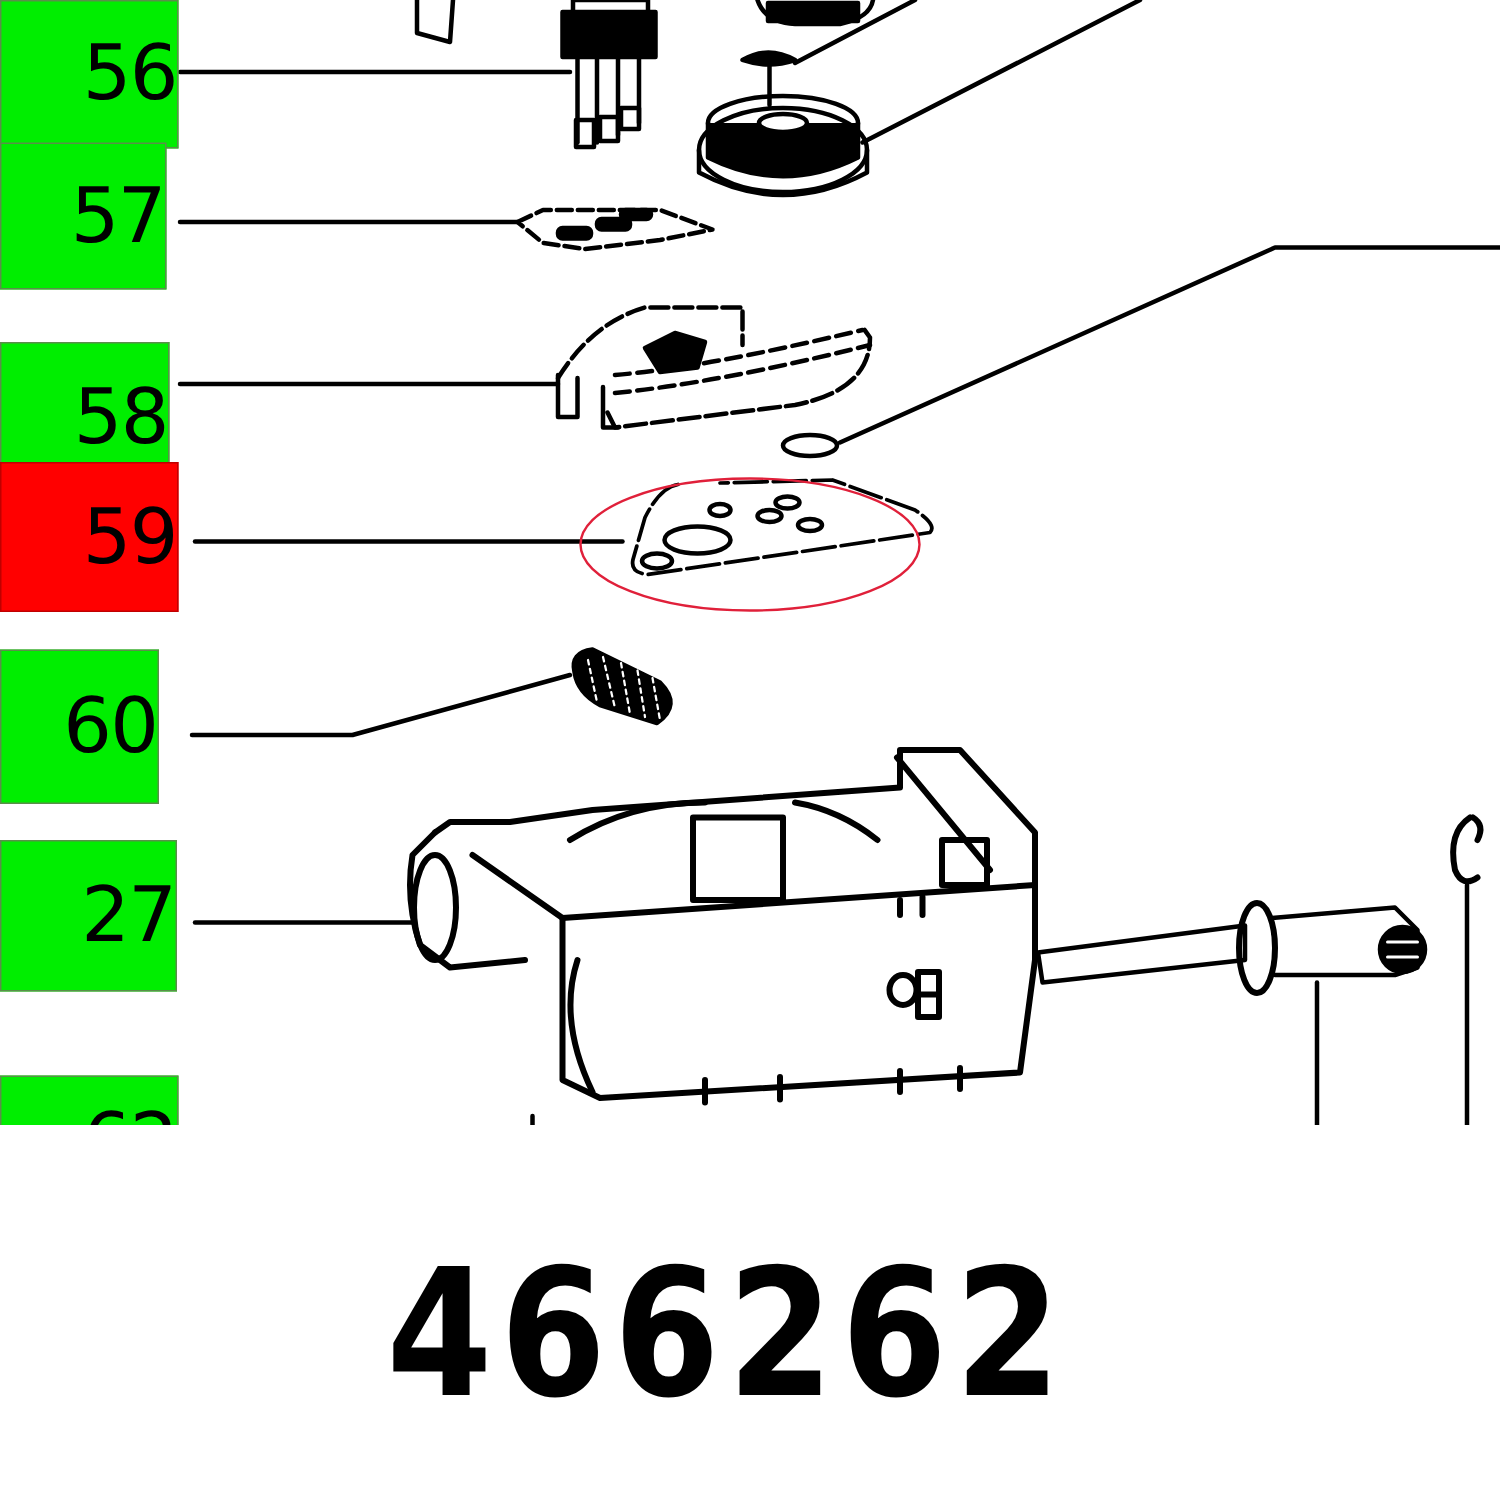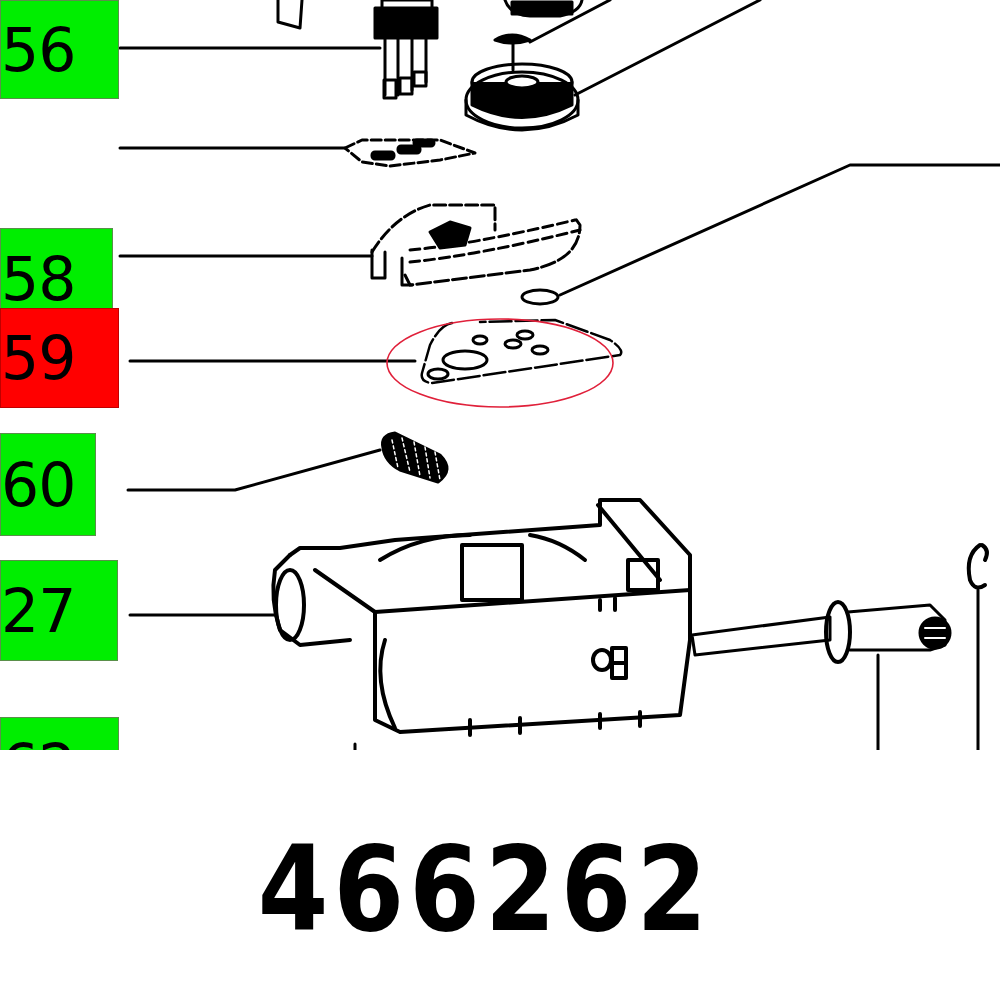--- a/index.html
+++ b/index.html
@@ -1,20 +1,20 @@
 <!DOCTYPE html>
 <html><head>
 <meta charset="utf-8">
 <style>
   html, body { margin: 0; padding: 0; background: #ffffff; }
   body { width: 1000px; height: 1000px; position: relative; overflow: hidden;
          font-family: "DejaVu Sans", sans-serif; }
   .drawing { position: absolute; left: 0; top: 0; width: 1000px; height: 750px; overflow: hidden; }
-  .label { position: absolute; display: flex; align-items: center; justify-content: flex-start;
-           color: #000; font-family: "DejaVu Sans", sans-serif; font-size: 60px; line-height: 1;
+  .label { position: absolute; display: flex; align-items: center; justify-content: flex-end;
+           color: #000; font-family: "DejaVu Sans", sans-serif; font-size: 51px; line-height: 1;
            box-sizing: border-box; border: 1px solid #5a8f4a; cursor: pointer; letter-spacing: -1px; }
   .label.green { background: #00ee00; }
   .label.red { background: #ff0000; border-color: #c00000; }
   .label span { display: block; }
   svg.art { position: absolute; left: 0; top: 0; }
   .partno { position: absolute; left: 0; top: 820px; width: 970px; text-align: center;
             font-family: "DejaVu Sans", sans-serif; font-size: 118px; font-weight: bold; color: #000;
             letter-spacing: 6px; transform: scaleX(0.86); transform-origin: 485px 0; }
 </style>
 </head>
@@ -135,27 +135,30 @@
 
       <line x1="355" y1="744" x2="355" y2="750"></line>
     </g>
 
     <ellipse cx="500" cy="363" rx="113" ry="44" fill="none" stroke="#e0203a" stroke-width="1.6"></ellipse>
   </svg>
 
   <div class="label green" style="left:0;top:0;width:119px;height:99px;">
     <span>56</span>
   </div>
+  <div class="label green" style="left:0;top:95px;width:111px;height:98px;">
+    <span>57</span>
+  </div>
   <div class="label green" style="left:0;top:200px;width:113px;height:101px;margin-top:28px;">
     <span>58</span>
   </div>
   <div class="label red" style="left:0;top:308px;width:119px;height:100px;">
     <span>59</span>
   </div>
-  <div class="label green" style="left:0;top:433px;width:96px;height:103px;">
+  <div class="label green" style="left:0;top:433px;width:106px;height:103px;">
     <span>60</span>
   </div>
   <div class="label green" style="left:0;top:560px;width:118px;height:101px;">
     <span>27</span>
   </div>
   <div class="label green" style="left:0;top:717px;width:119px;height:100px;align-items:flex-start;padding-top:18px;">
     <span>62</span>
   </div>
 </div>
 

